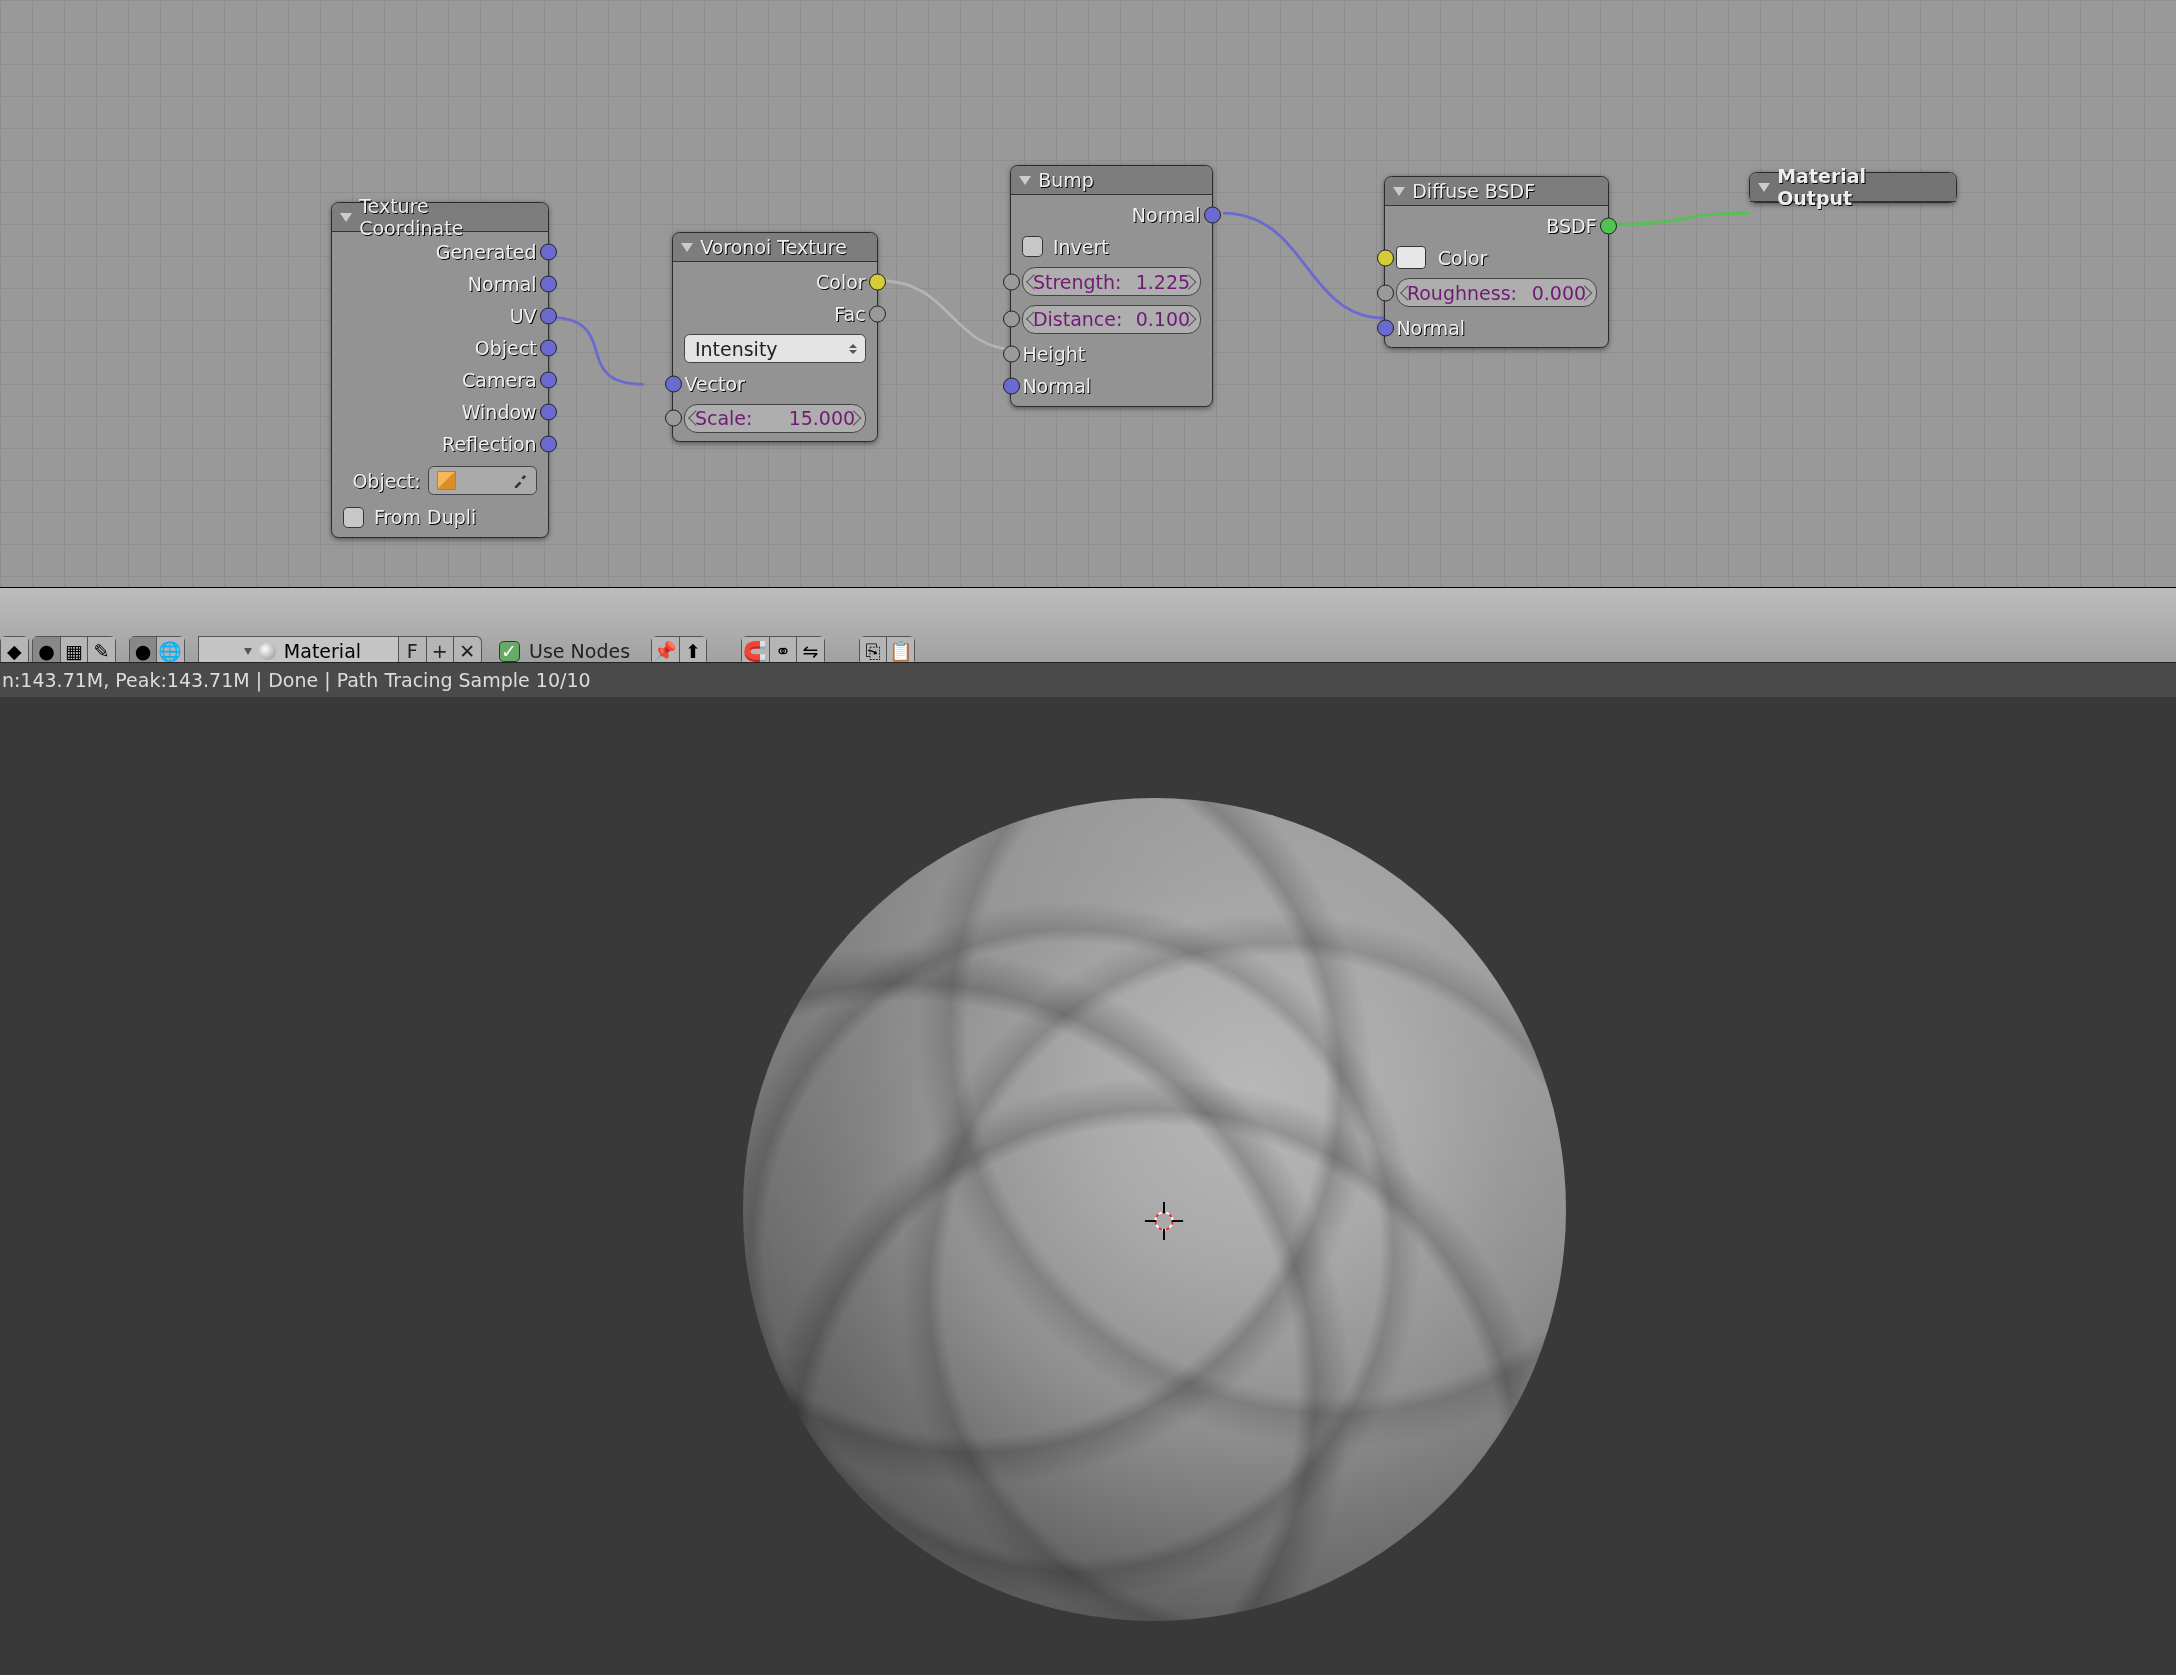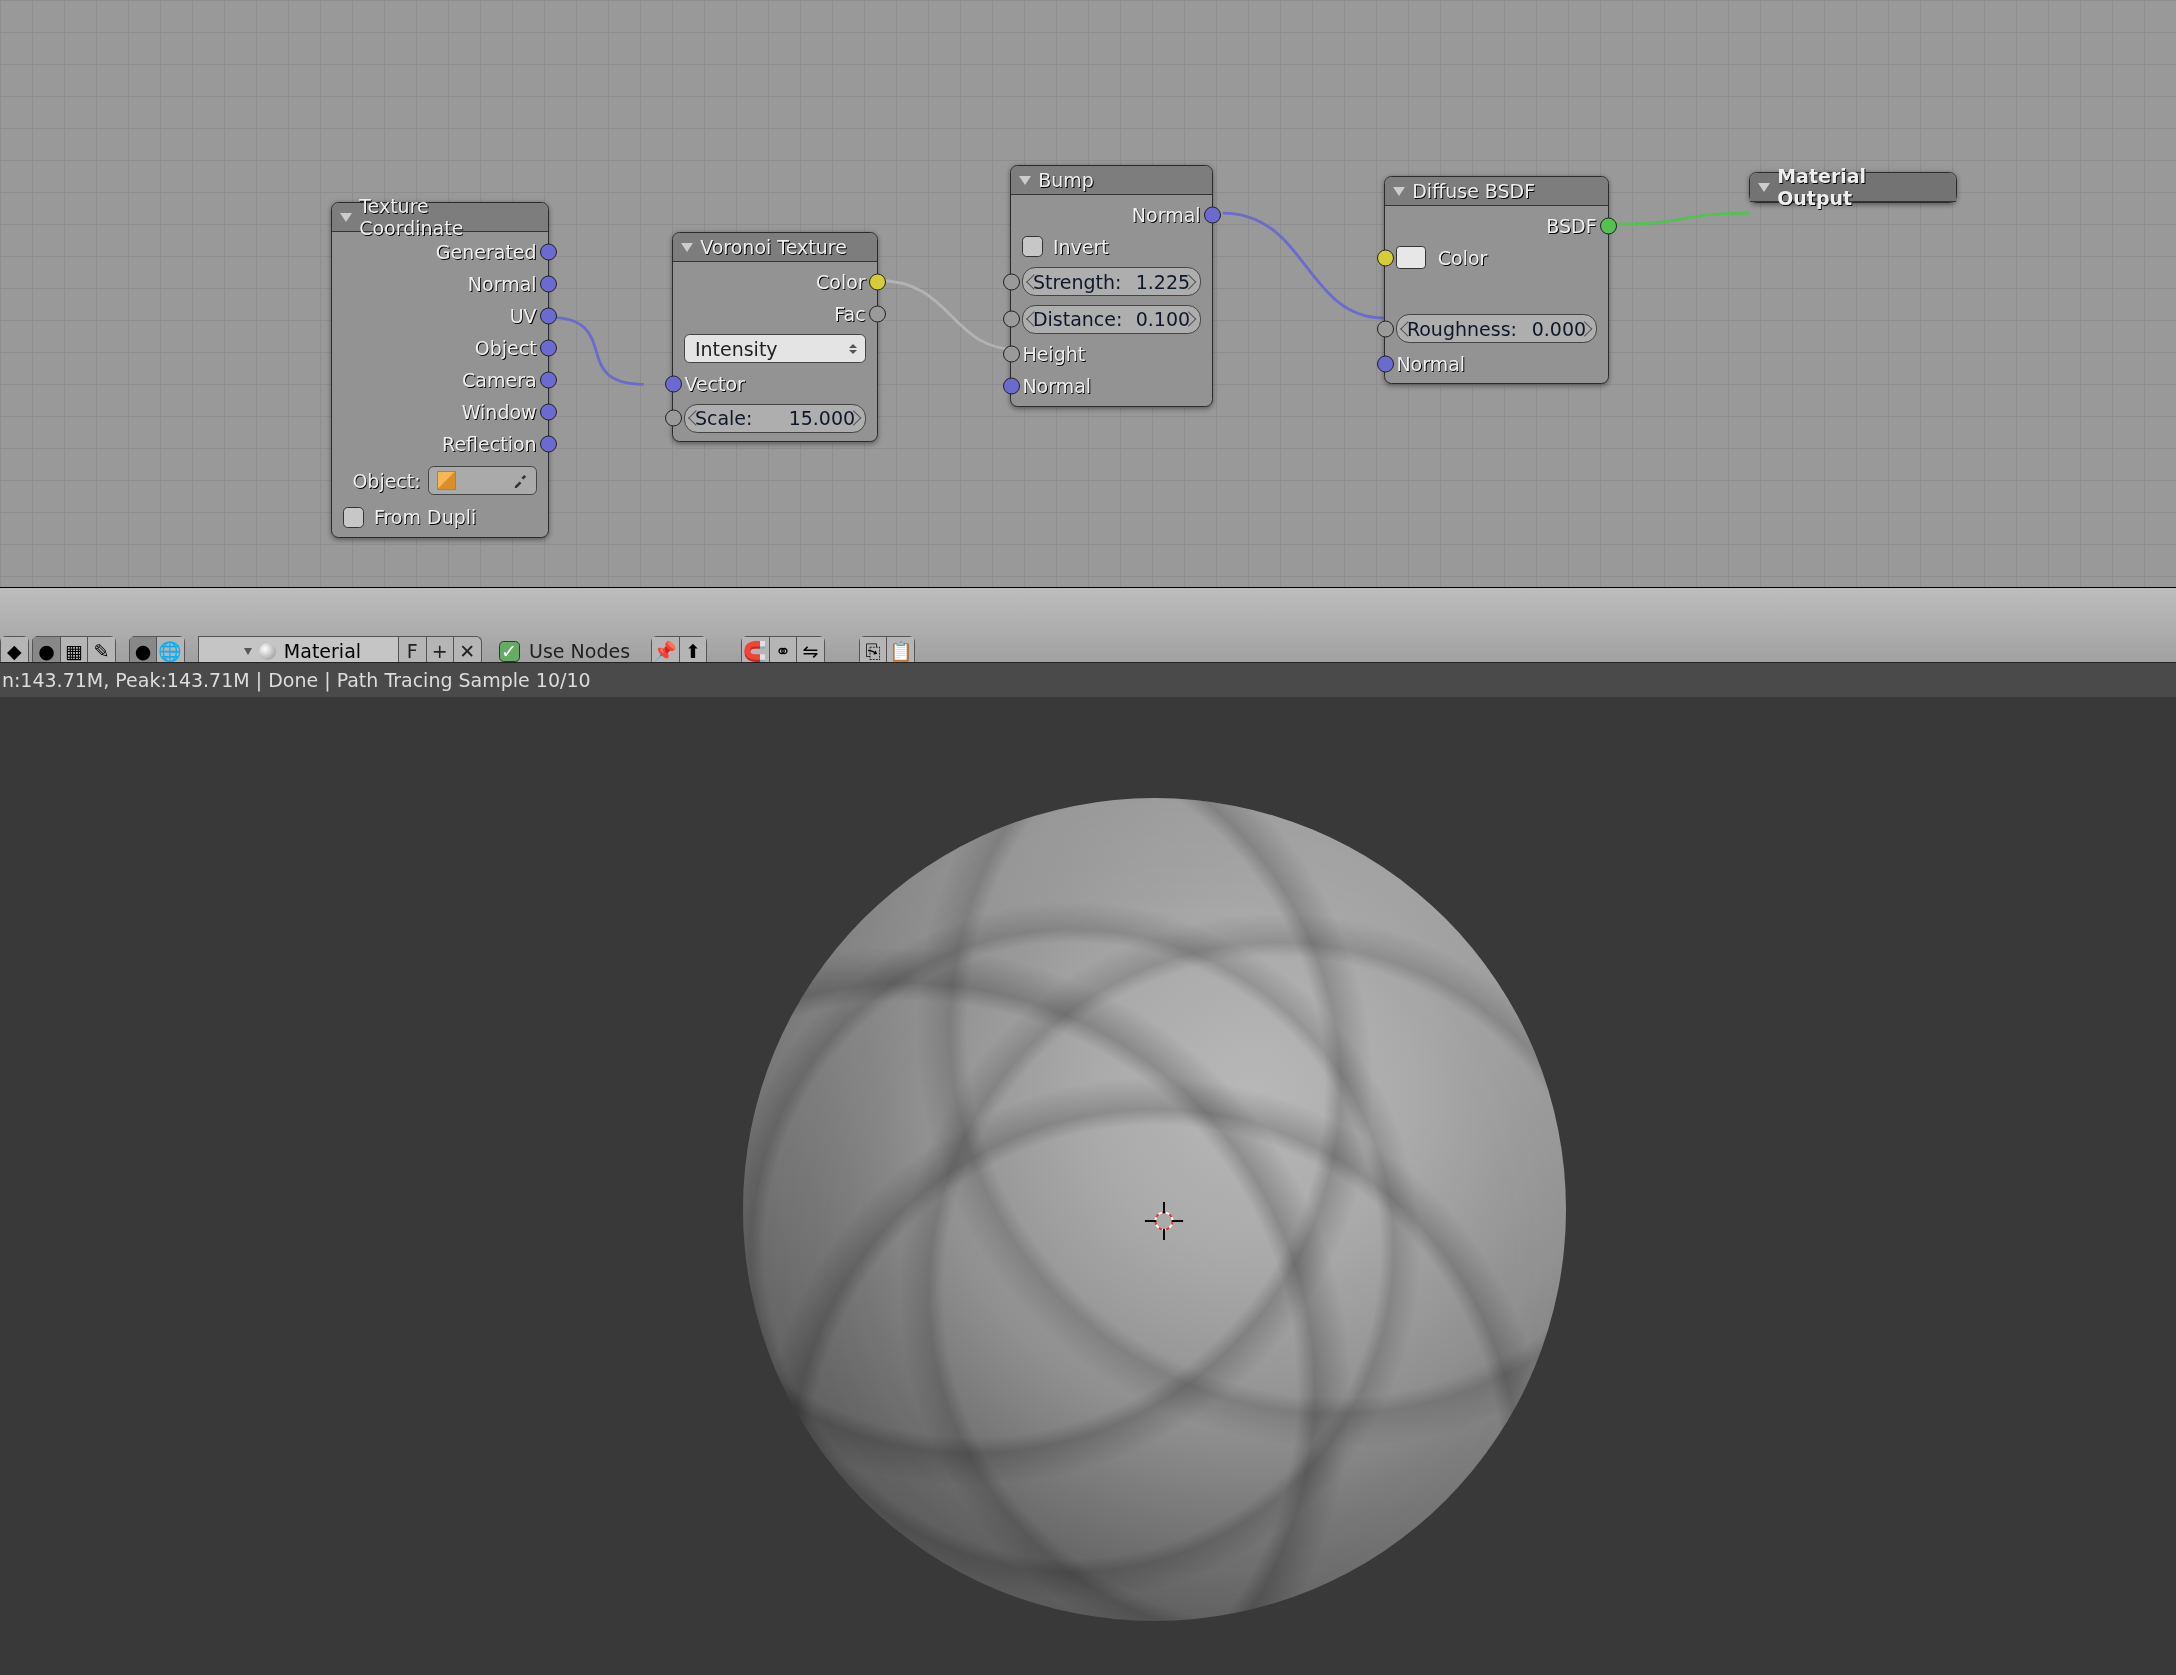--- a/index.html
+++ b/index.html
@@ -10,21 +10,21 @@
 .node{position:absolute;border:0.9px solid #2b2b2b;border-radius:7.6px;background:#939393;box-shadow:0 1.9px 5.7px rgba(0,0,0,.4);}
 .node .hdr{display:flex;align-items:center;height:28px;padding:0 9.5px 0 7.6px;background:#7d7d7d;border-bottom:0.9px solid #333;border-radius:7.6px 7.6px 0 0;color:#eee;text-shadow:0.9px 0.9px 0 #000;}
 .node .hdr .tri{width:0;height:0;border-left:6.6px solid transparent;border-right:6.6px solid transparent;border-top:9.5px solid #ccc;margin-right:7.6px;}
 .node .body{padding:3.8px 0;}
 .row{position:relative;display:flex;align-items:center;height:32px;padding:0 11.4px;color:#f0f0f0;text-shadow:0.9px 0.9px 0 #000;}
 .row.right{justify-content:flex-end;}
 .row.left{justify-content:flex-start;}
 .sock{position:absolute;width:15px;height:15px;border-radius:50%;border:0.9px solid #222;top:50%;transform:translateY(-50%);}
 .sock.out{right:-8.5px;} .sock.in{left:-8.5px;}
 .sock.vec{background:#6b6bcf;} .sock.col{background:#d6cc3a;} .sock.fac{background:#9a9a9a;} .sock.sha{background:#54c153;}
-.numfield{display:flex;align-items:center;justify-content:space-between;width:100%;height:26.5px;background:#aeaeae;border:0.9px solid #444;border-radius:13.2px;padding:0 9.5px;color:#0f172a;text-shadow:none;position:relative;text-align:right;}
+.numfield{display:flex;align-items:center;justify-content:space-between;width:100%;height:26.5px;background:#aeaeae;border:0.9px solid #444;border-radius:13.2px;padding:0 9.5px;color:#701a75;text-shadow:none;position:relative;text-align:right;}
 .numfield .l,.numfield .r{position:absolute;top:50%;transform:translateY(-50%);width:9.5px;height:9.5px;border:solid #555;border-width:0 1.9px 1.9px 0;}
 .numfield .l{left:5.7px;transform:translateY(-50%) rotate(135deg);} .numfield .r{right:5.7px;transform:translateY(-50%) rotate(-45deg);}
 .drop{display:flex;align-items:center;width:100%;height:26.5px;background:#e4e4e4;border:0.9px solid #444;border-radius:5.7px;padding:0 9.5px;color:#222;text-shadow:none;position:relative;}
 .drop .dd{position:absolute;right:7.6px;top:50%;transform:translateY(-50%);display:flex;flex-direction:column;gap:1.9px;}
 .drop .dd span{width:0;height:0;border-left:4.7px solid transparent;border-right:4.7px solid transparent;}
 .drop .dd span:first-child{border-bottom:4.7px solid #555;} .drop .dd span:last-child{border-top:4.7px solid #555;}
 .chk{width:19px;height:19px;background:#c7c7c7;border:0.9px solid #333;border-radius:4.7px;margin-right:9.5px;}
 .swatch{width:28px;height:21px;background:#e7e7e7;border:0.9px solid #333;border-radius:3.8px;margin-right:11.4px;}
 .objrow{display:flex;align-items:center;gap:7.6px;padding:3.8px 11.4px;height:34px;}
 .objbox{flex:1;display:flex;align-items:center;height:26.5px;border:0.9px solid #444;border-radius:5.7px;background:#aaa;padding:0 7.6px;}
@@ -205,21 +205,21 @@
     <div class="body">
       <div class="row right">
           <span>BSDF</span>
           <span class="sock out sha"></span>
         </div>
       <div class="row left">
           <span class="sock in col"></span>
           <span class="swatch"></span>
           <span>Color</span>
         </div>
-      <div class="row" style="padding:1.9px 11.4px;height:34px;margin-top:36px;">
+      <div class="row" style="padding:1.9px 11.4px;height:34px;">
         <span class="sock in fac"></span>
         <div class="numfield">
             <span class="l"></span>
             <span>Roughness:</span>
             <span>0.000</span>
             <span class="r"></span>
           </div>
       </div>
       <div class="row left">
           <span class="sock in vec"></span>

